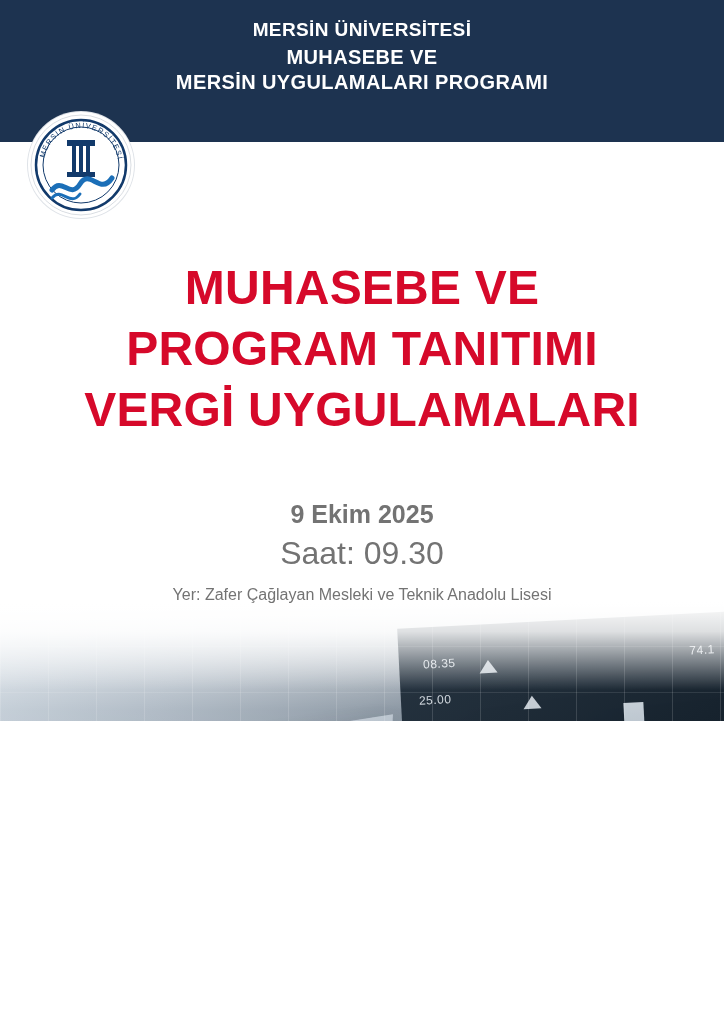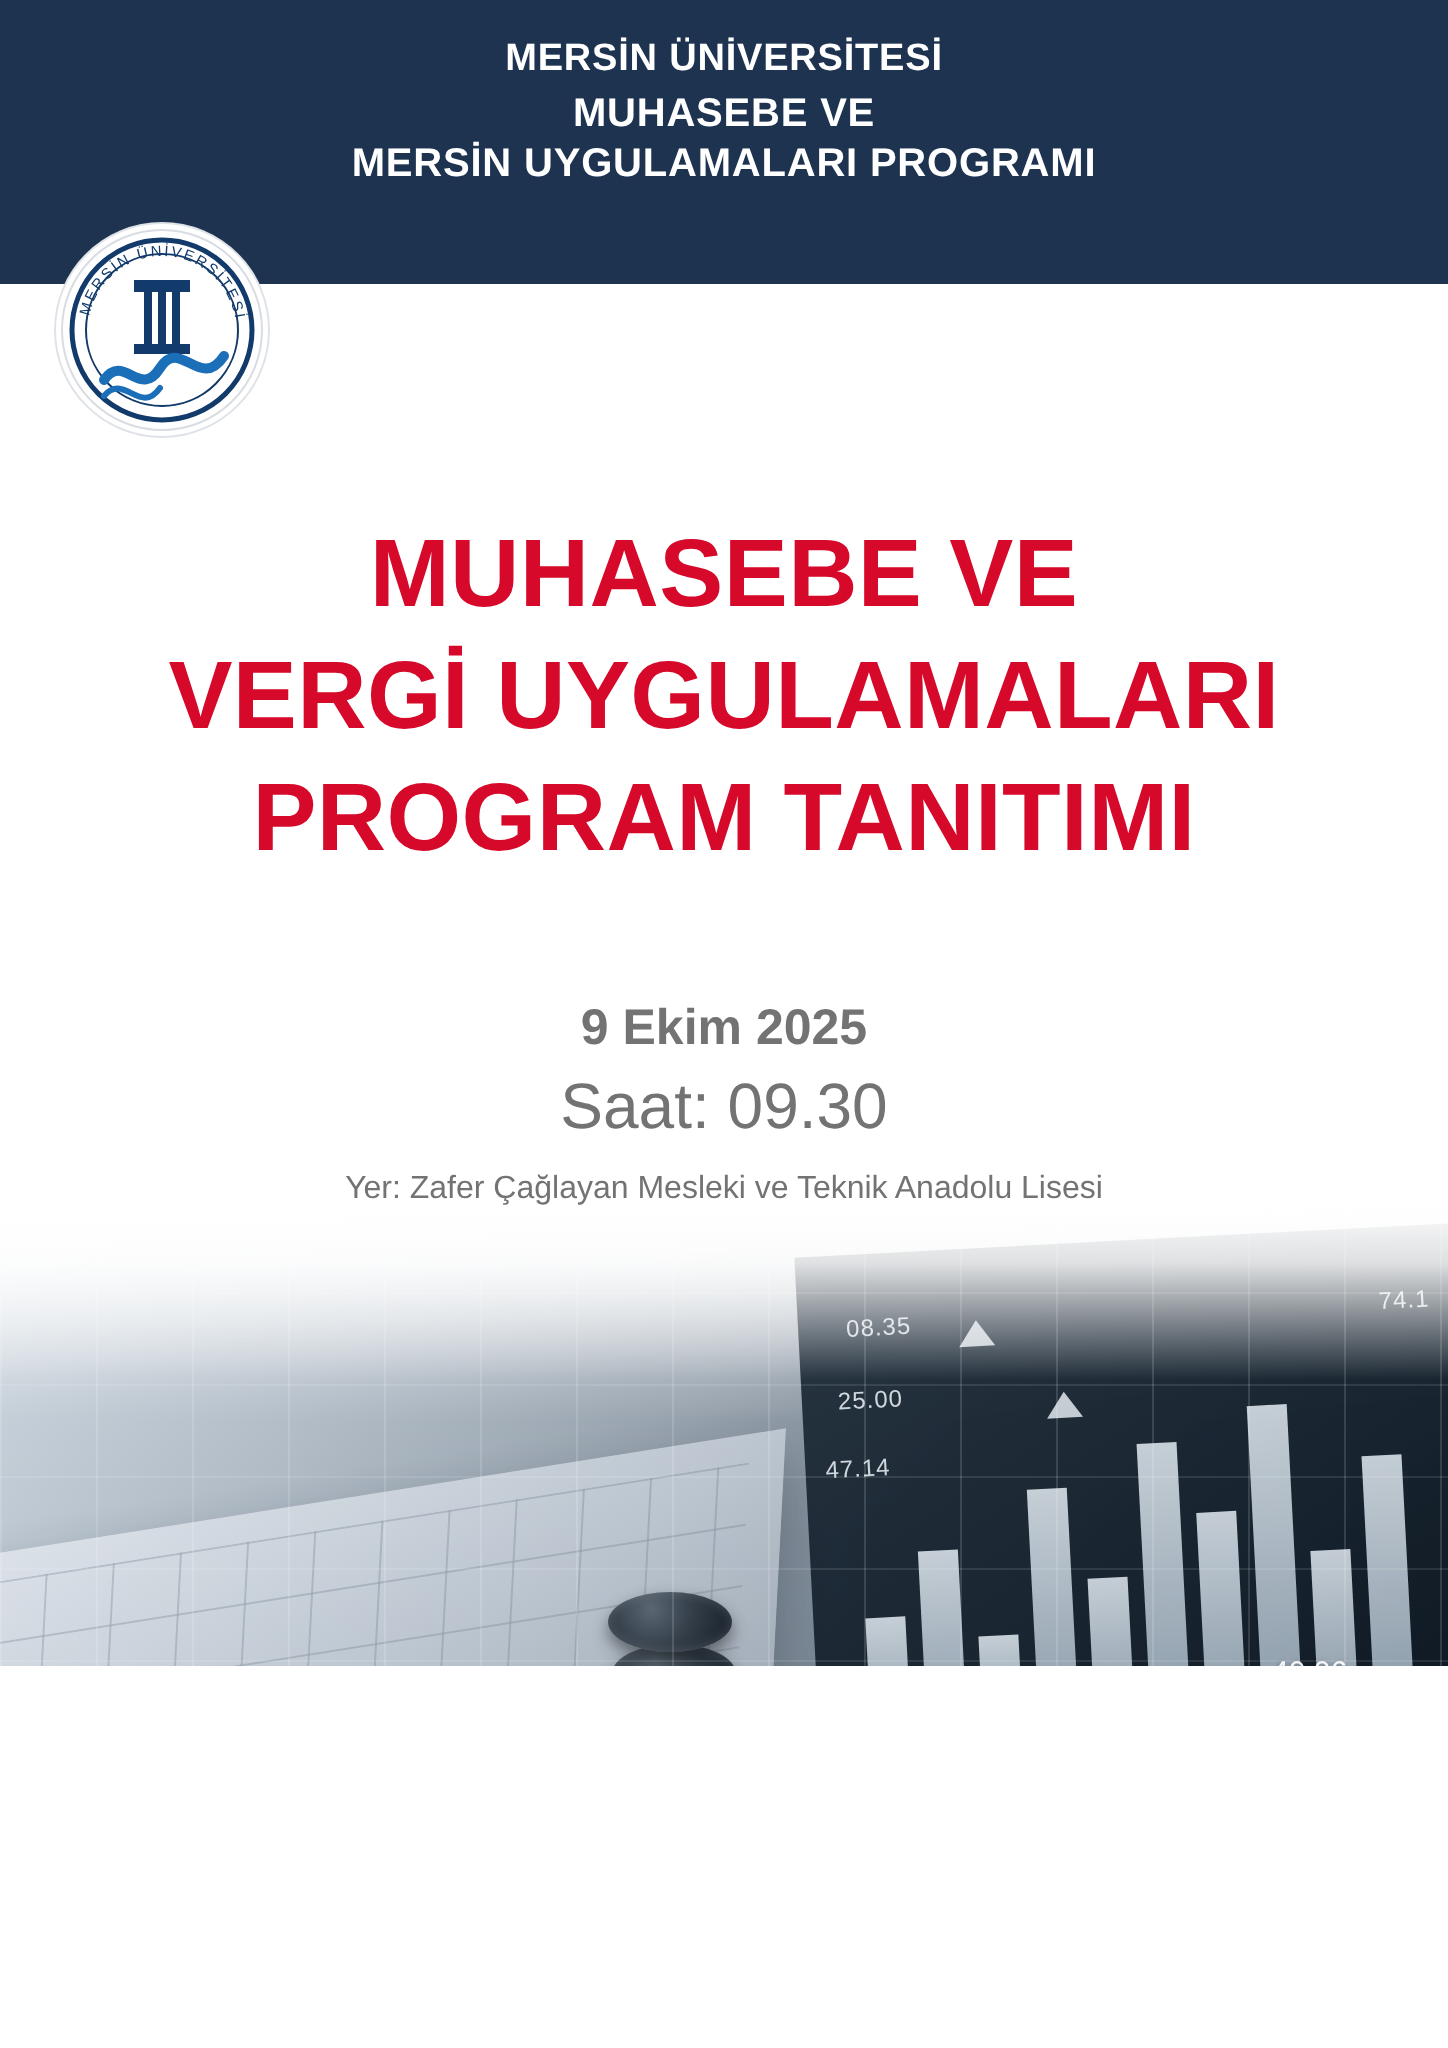--- a/index.html
+++ b/index.html
@@ -6,21 +6,21 @@
     margin: 0;
     padding: 0;
     background: #ffffff;
   }
   body {
     font-family: "Liberation Sans", sans-serif;
   }
   .poster {
     position: relative;
     width: 724px;
-    height: 833px;
+    height: 721px;
     overflow: hidden;
     background: #ffffff;
   }
 
   
   .header {
     position: absolute;
     left: 0;
     top: 0;
     width: 724px;
@@ -307,22 +307,22 @@
     <div class="photo-num" style="left:624px;top:252px;font-size:17px;">85.12</div>
     <div class="photo-num" style="left:636px;top:228px;font-size:15px;">40.06</div>
     <div class="photo-num" style="left:60px;top:310px;font-size:24px;">29</div>
 
     <div class="grid-overlay"></div>
     <div class="photo-fade-top"></div>
   </div>
 
   <div class="title">
     <div>MUHASEBE VE</div>
+    <div>PROGRAM TANITIMI</div>
     <div>VERGİ UYGULAMALARI</div>
-    <div>PROGRAM TANITIMI</div>
   </div>
 
   <div class="info">
     <div class="date">9 Ekim 2025</div>
     <div class="time">Saat: 09.30</div>
     <div class="place">Yer: Zafer Çağlayan Mesleki ve Teknik Anadolu Lisesi</div>
   </div>
 
 </div>
 

